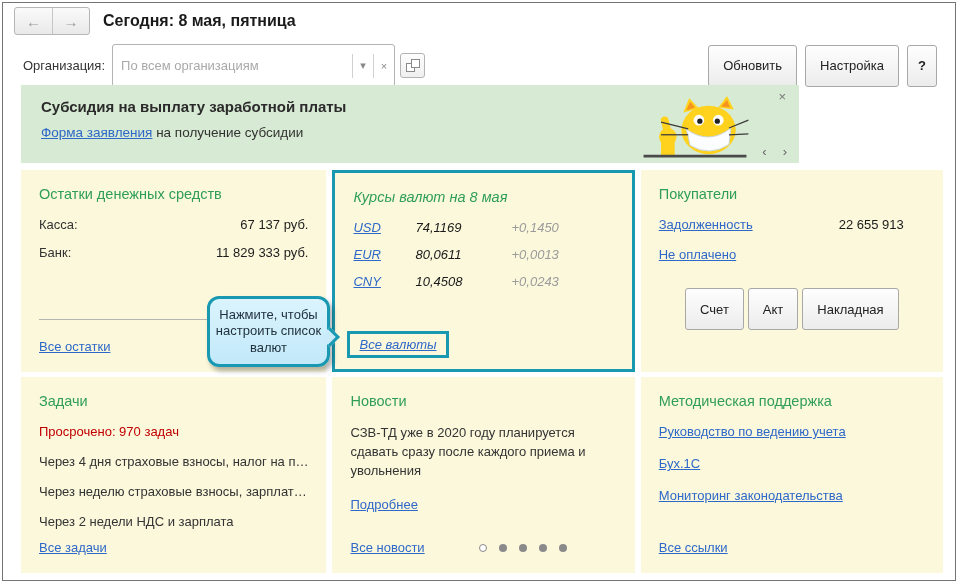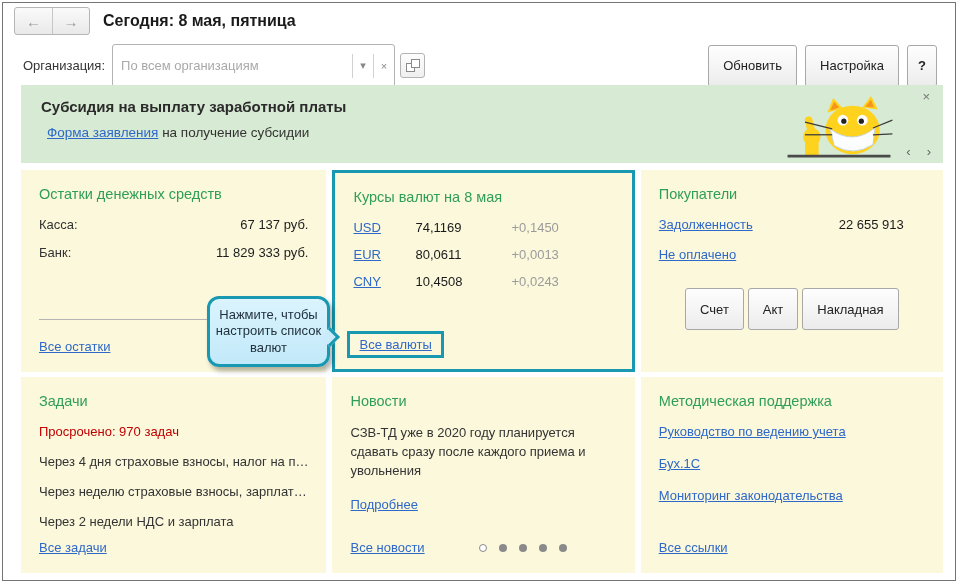--- a/index.html
+++ b/index.html
@@ -34,40 +34,40 @@
   .open-btn{width:25px;height:25px;border:1px solid #b3b3b3;border-radius:3px;margin-left:5px;position:relative;background:linear-gradient(#fdfdfd,#efefef);cursor:pointer;}
   .open-btn .sq{position:absolute;width:9px;height:9px;border:1px solid #8a8a8a;background:#fff;}
   .open-btn .sq1{left:5px;top:9px;}
   .open-btn .sq2{left:10px;top:5px;}
   .toolbar-right{margin-left:auto;display:flex;gap:8px;align-items:center;}
   .btn{background:linear-gradient(#fefefe,#ececec);border:1px solid #a8a8a8;border-radius:3px;
     padding:4px 14px;font-size:13px;color:#222;cursor:pointer;height:42px;display:flex;align-items:center;}
   .btn-help{padding:4px 10px;font-weight:bold;}
 
   
-  .banner{position:absolute;left:18px;top:82px;width:922px;height:78px;background:var(--banner-bg);}
+  .banner{position:absolute;left:18px;top:82px;width:778px;height:78px;background:var(--banner-bg);}
   .banner-title{padding:13px 0 0 20px;font-size:15px;font-weight:bold;color:#2b2b2b;}
-  .banner-line2{padding:10px 0 0 20px;font-size:13.5px;color:#333;margin-left:6px;}
+  .banner-line2{padding:10px 0 0 20px;font-size:13.5px;color:#333;}
   a.link{color:var(--link-blue);text-decoration:underline;cursor:pointer;}
   .banner-close{position:absolute;top:5px;right:13px;color:#777;font-size:13px;cursor:pointer;line-height:1;}
   .banner-nav{position:absolute;bottom:5px;right:12px;display:flex;gap:16px;color:#666;font-size:13px;}
   .banner-nav span{cursor:pointer;line-height:1;}
   .cat{position:absolute;right:50px;top:9px;width:108px;height:66px;}
 
   
   .main{position:absolute;left:18px;top:167px;width:922px;height:403px;
     display:grid;grid-template-columns:1fr 1fr 1fr;grid-template-rows:202px 196px;gap:5px 6px;}
   .panel{background:var(--panel-bg);padding:10px 18px;position:relative;}
   .panel-title{color:var(--title-green);font-size:14.5px;margin:6px 0 15px;}
   .kv{display:flex;justify-content:space-between;margin-bottom:13px;color:#1d1d1d;}
   .kv .k{color:#333;}
   .bottom-link{position:absolute;left:18px;bottom:18px;}
   .cash-divider{position:absolute;left:18px;right:18px;bottom:52px;border-top:1px solid #b5b5b5;}
 
-  .panel--currency{border:3px solid var(--accent);}
+  .panel--currency{border:3px solid var(--accent);font-style:italic;}
   .cur-row{display:grid;grid-template-columns:62px 96px auto;align-items:center;margin-bottom:12px;}
   .cur-rate{color:#1a1a1a;}
   .cur-delta{color:var(--delta-gray);}
   .allcur-box{position:absolute;left:12px;bottom:11px;border:3px solid var(--accent);padding:3px 9px;background:var(--panel-bg);}
 
   .debt-row{display:flex;align-items:center;margin-bottom:15px;gap:40px;}
   .debt-value{margin-left:46px;color:#1a1a1a;}
   .buyers-buttons{position:absolute;left:18px;right:18px;bottom:42px;display:flex;justify-content:center;gap:4px;}
 
   .overdue{color:var(--red);margin-bottom:15px;}

